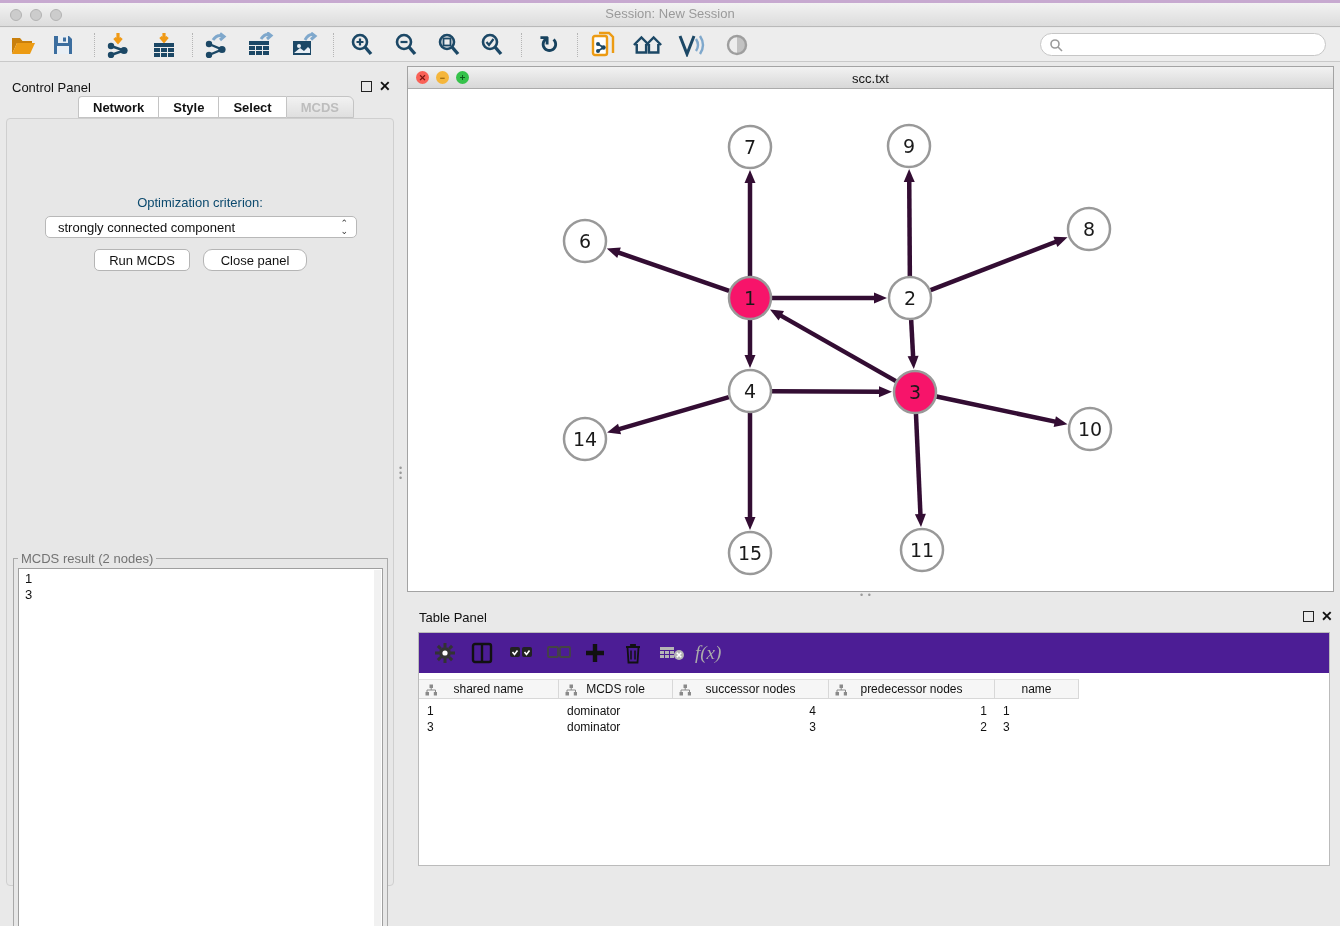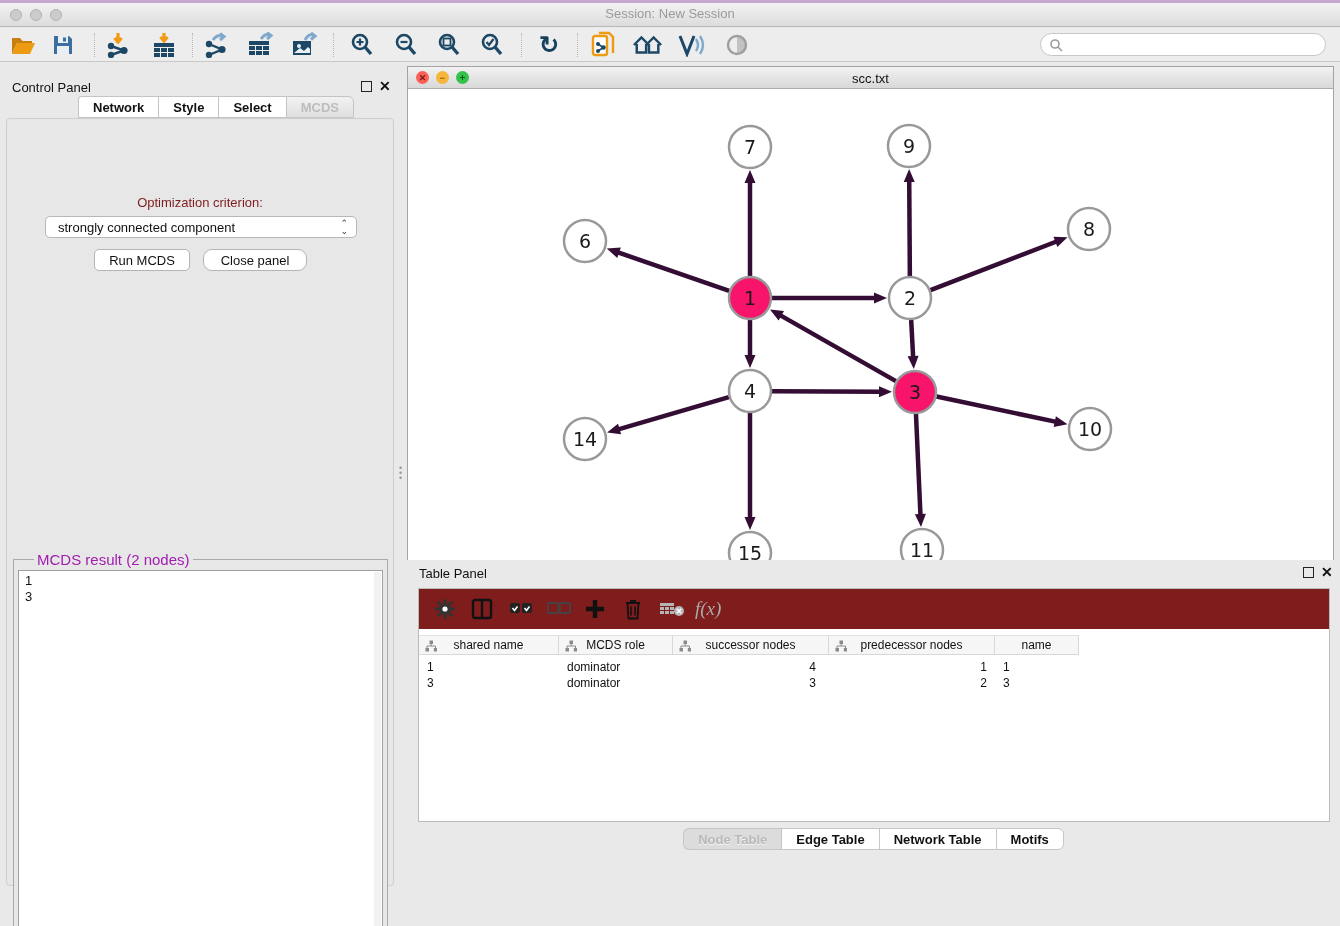--- a/index.html
+++ b/index.html
@@ -31,48 +31,48 @@
   .panel-float { position:absolute; width:11px; height:11px; border:1.5px solid #222; top:10px; }
   .panel-close { position:absolute; top:7px; font-size:14px; font-weight:bold; color:#111; }
   .cp-tabs { position:absolute; left:78px; top:34px; height:22px; display:flex; }
   .cp-tab { height:22px; padding:0 14px; font-size:13px; font-weight:bold; color:#111; background:#FFF;
     border:1px solid #C4C4C4; border-right:none; display:flex; align-items:center; }
   .cp-tab:first-child { border-radius:4px 0 0 0; }
   .cp-tab:last-child { border-right:1px solid #C4C4C4; border-radius:0 6px 0 0; }
   .cp-tab.selected { background:linear-gradient(#F2F2F2,#DFDFDF); color:#BDBDBD; }
   .cp-content { position:absolute; left:6px; top:56px; width:388px; height:768px; background:#E7E7E7;
     border:1px solid #CFCFCF; border-radius:4px; }
-  .opt-label { position:absolute; left:0; width:100%; top:76px; text-align:center; font-size:13px; color:#7f1d1d; }
+  .opt-label { position:absolute; left:0; width:100%; top:76px; text-align:center; font-size:13px; color:#0c4a6e; }
   .dropdown { position:absolute; left:38px; top:97px; width:312px; height:22px; background:#FFF;
     border:1px solid #B8B8B8; border-radius:5px; font-size:13px; color:#111; display:flex; align-items:center; padding-left:12px; }
   .dd-stepper { position:absolute; right:8px; top:2px; font-size:9px; line-height:8px; color:#333; text-align:center; }
   .cp-btn { position:absolute; top:130px; height:22px; background:#FFF; border:1px solid #B5B5B5;
     border-radius:5px; font-size:13px; color:#111; display:flex; align-items:center; justify-content:center; font-family:"Liberation Sans",sans-serif; }
   .groupbox { position:absolute; left:6px; top:432px; width:375px; height:378px; border:1px solid #A9A9A9;
     background:#E7E7E7; }
-  .groupbox legend { font-size:15px; color:#a21caf; margin-left:20px; padding:0 3px; }
+  .groupbox legend { font-size:13px; color:#737373; margin-left:4px; padding:0 3px; }
   .result-area { position:absolute; left:4px; top:2px; width:365px; height:360px; background:#FFF;
     border:1px solid #9F9F9F; font-size:13px; line-height:16px; color:#111; padding:2px 0 0 6px; white-space:pre; }
   .result-scroll { position:absolute; right:1px; top:1px; width:7px; height:358px; background:#F1F1F1; }
 
   
   .network-window { position:absolute; left:407px; top:66px; width:927px; height:526px;
     border:1px solid #A3A3A3; background:#FFF; }
   .nw-titlebar { position:absolute; left:0; top:0; width:100%; height:22px;
     background:linear-gradient(#F2F2F2,#D8D8D8); border-bottom:1px solid #ABABAB; }
   .nw-dot { position:absolute; top:4px; width:13px; height:13px; border-radius:50%; font-size:9px; font-weight:bold;
     display:flex; align-items:center; justify-content:center; }
   .nw-title { position:absolute; left:0; right:0; top:4px; text-align:center; font-size:13px; color:#111; }
   .nw-canvas { position:absolute; left:0; top:22px; width:925px; height:502px; background:#FFF; }
 
   
-  .table-panel { position:absolute; left:407px; top:560px; width:933px; height:294px; background:#E9E9E9; }
+  .table-panel { position:absolute; left:407px; top:604px; width:933px; height:294px; background:#E9E9E9; }
   .tp-title { position:absolute; left:12px; top:6px; font-size:13px; color:#111; }
   .tp-box { position:absolute; left:11px; top:28px; width:912px; height:234px; background:#FFF; border:1px solid #BBB; }
-  .tp-toolbar { position:absolute; left:0; top:0; width:100%; height:40px; background:#7f1d1d; }
+  .tp-toolbar { position:absolute; left:0; top:0; width:100%; height:40px; background:#4c1d95; }
   .tp-icon { position:absolute; top:8px; height:24px; display:flex; align-items:center; justify-content:center; }
   .fx-glyph { font-family:"Liberation Serif",serif; font-style:italic; font-size:19px; color:#ABABAB; }
   .tp-headrow { position:absolute; left:0; top:46px; height:20px; display:flex; }
   .tp-hcell { position:relative; height:20px; background:#F6F6F6; border-right:1px solid #D8D8D8; border-top:1px solid #E2E2E2;
     border-bottom:1px solid #D8D8D8; font-size:12px; color:#111; display:flex; align-items:center; justify-content:center; }
   .tp-hcell .tree-ic { position:absolute; left:6px; top:4px; }
   .tp-row { position:absolute; left:0; height:16px; display:flex; font-size:12px; color:#111; }
   .tp-cell { height:16px; display:flex; align-items:center; }
   .tp-tabs { position:absolute; left:0; right:0; top:268px; display:flex; justify-content:center; }
   .tp-tab { height:22px; padding:0 14px; background:#FFF; border:1px solid #C6C6C6; border-right:none;
@@ -461,26 +461,20 @@
           </div>
           <div class="tp-row" style="top: 86px;">
             <div class="tp-cell" style="width: 140px; padding-left: 8px;">3</div>
             <div class="tp-cell" style="width: 114px; padding-left: 8px;">dominator</div>
             <div class="tp-cell" style="width: 156px; justify-content: flex-end; padding-right: 13px;">3</div>
             <div class="tp-cell" style="width: 166px; justify-content: flex-end; padding-right: 8px;">2</div>
             <div class="tp-cell" style="width: 84px; padding-left: 8px;">3</div>
           </div>
         </div>
     </div>
-    <div class="tp-tabs" id="tp-tabs">
-        <div class="tp-tab selected">Node Table</div>
-        <div class="tp-tab">Edge Table</div>
-        <div class="tp-tab">Network Table</div>
-        <div class="tp-tab">Motifs</div>
-      </div>
   </div>
 
   <div class="statusbar">
     <div class="sb-left-btn">
       <svg width="16" height="14" viewBox="0 0 16 14">
           <g fill="#333">
             <rect x="1" y="1" width="2.4" height="2.4"></rect>
             <rect x="5" y="1" width="10" height="2.4"></rect>
             <rect x="1" y="5.8" width="2.4" height="2.4"></rect>
             <rect x="5" y="5.8" width="10" height="2.4"></rect>

